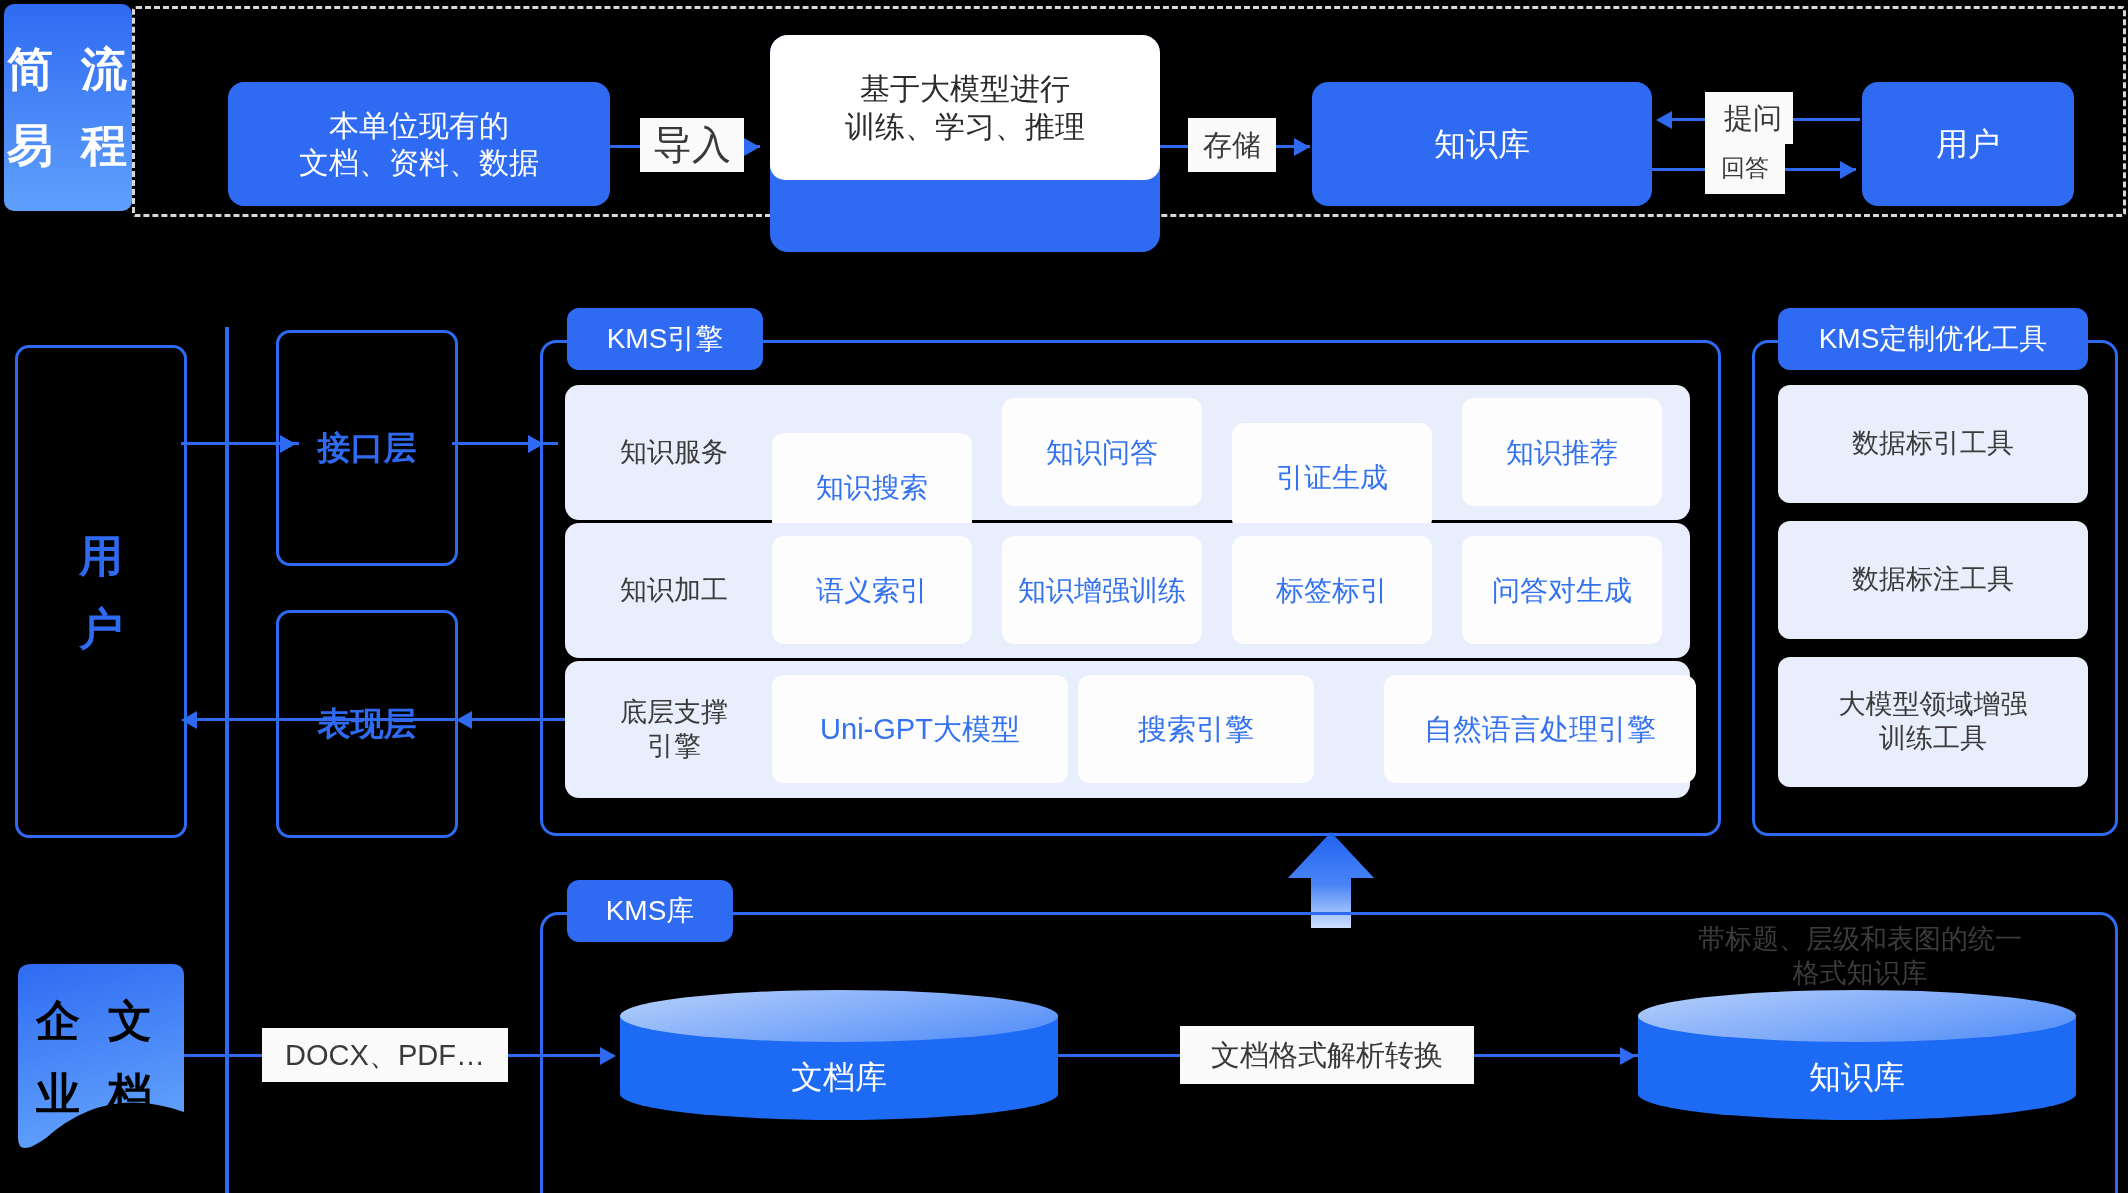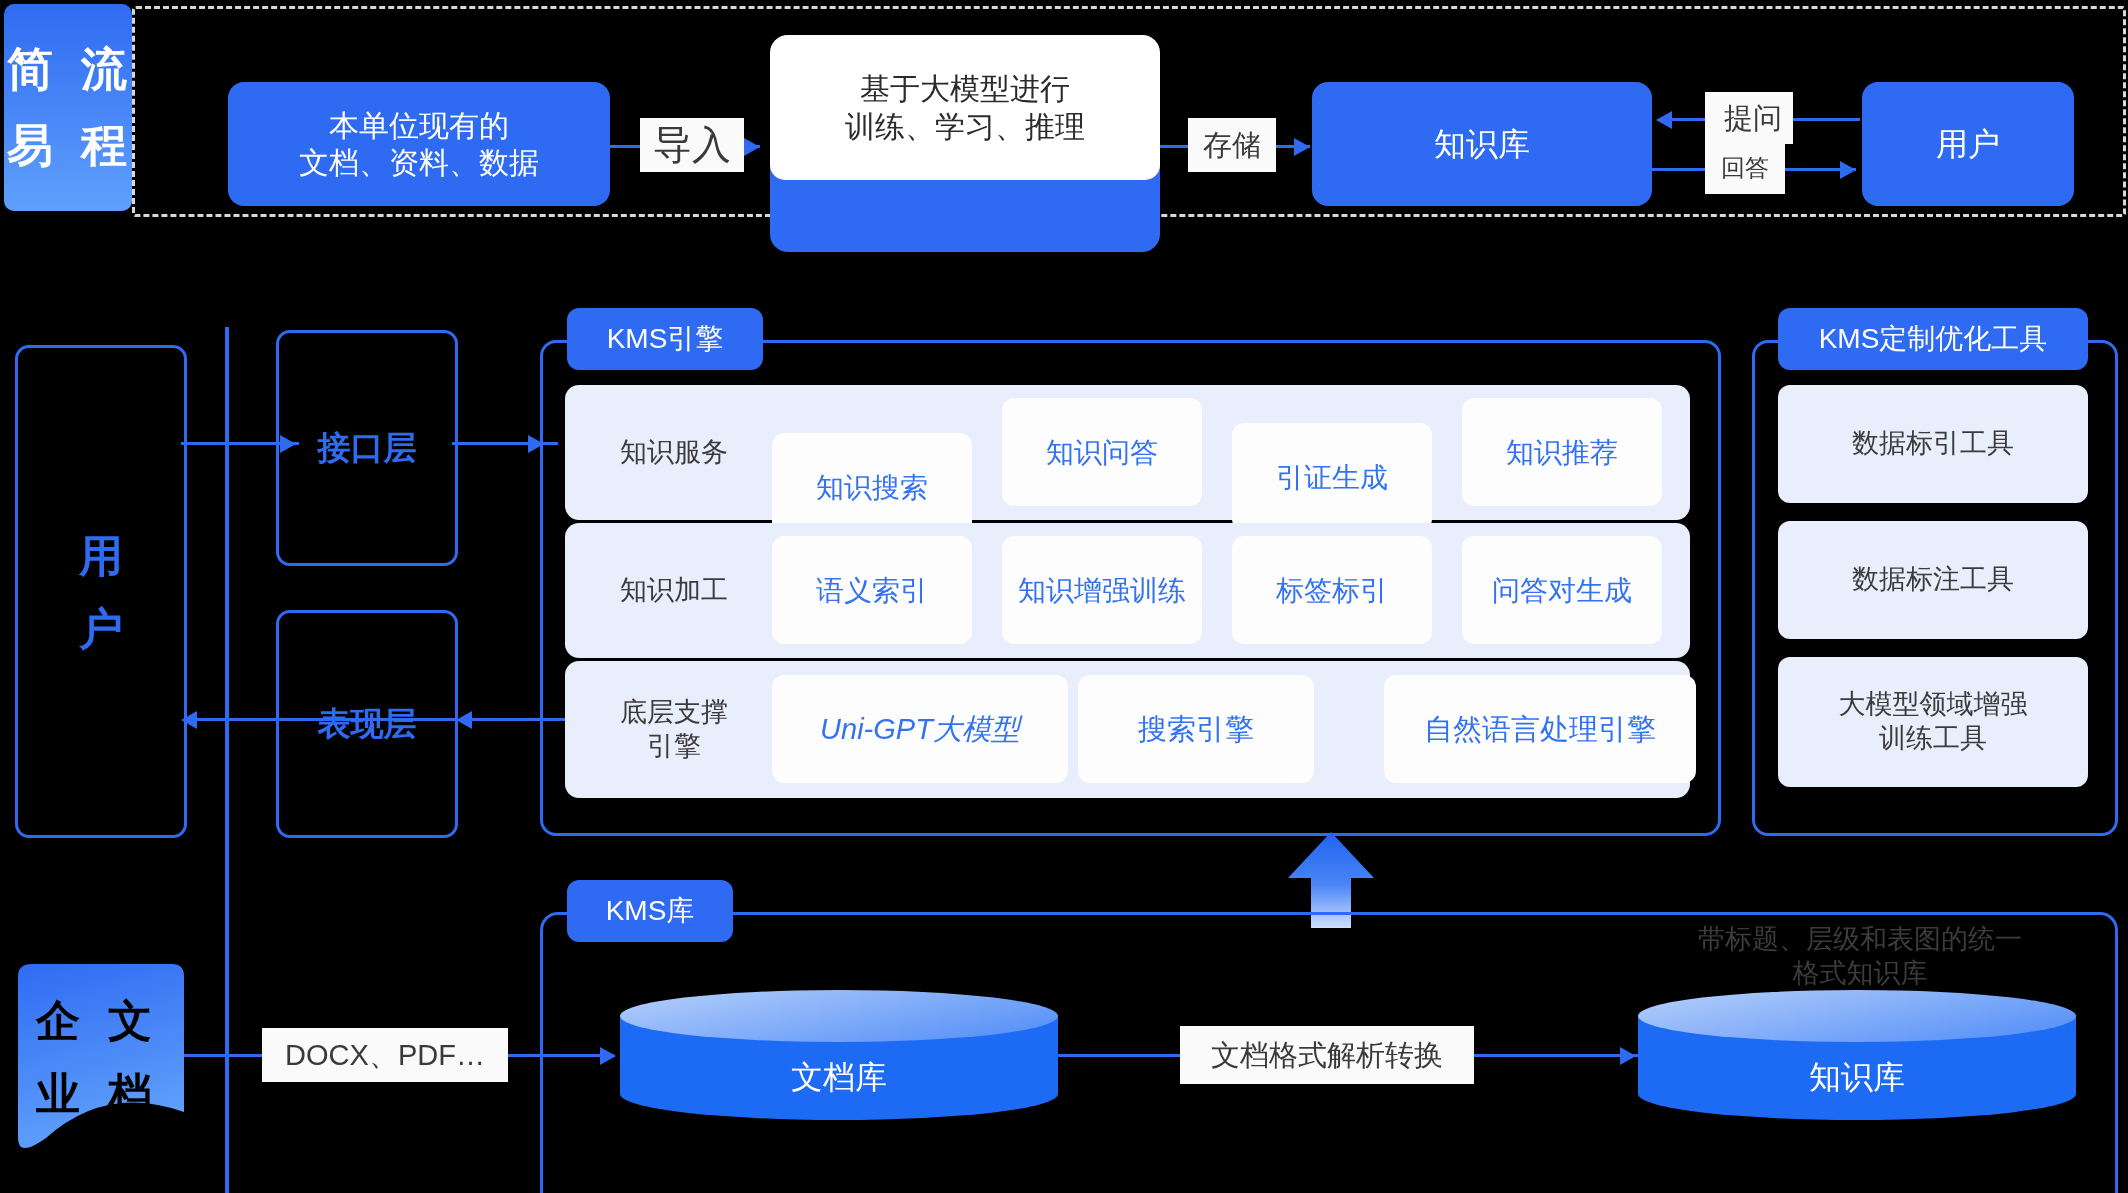--- a/index.html
+++ b/index.html
@@ -114,21 +114,21 @@
 <div class="abs pale" style="left:565px;top:523px;width:1125px;height:135px;border-radius:14px;"></div>
 <div class="abs ctr rowlabel" style="left:585px;top:523px;width:178px;height:135px;white-space:pre-line;">知识加工</div>
 <div class="abs ctr card" style="left:772px;top:536px;width:200px;height:108px;border-radius:12px;font-size:28px;">语义索引</div>
 <div class="abs ctr card" style="left:1002px;top:536px;width:200px;height:108px;border-radius:12px;font-size:28px;">知识增强训练</div>
 <div class="abs ctr card" style="left:1232px;top:536px;width:200px;height:108px;border-radius:12px;font-size:28px;">标签标引</div>
 <div class="abs ctr card" style="left:1462px;top:536px;width:200px;height:108px;border-radius:12px;font-size:28px;">问答对生成</div>
 
 <div class="abs pale" style="left:565px;top:661px;width:1125px;height:137px;border-radius:14px;"></div>
 <div class="abs ctr rowlabel" style="left:585px;top:661px;width:178px;height:137px;white-space:pre-line;">底层支撑
 引擎</div>
-<div class="abs ctr card" style="left:772px;top:675px;width:296px;height:108px;border-radius:12px;font-size:29px;font-style:italic;">Uni-GPT大模型</div>
+<div class="abs ctr card" style="left:772px;top:675px;width:296px;height:108px;border-radius:12px;font-size:29px;">Uni-GPT大模型</div>
 <div class="abs ctr card" style="left:1078px;top:675px;width:236px;height:108px;border-radius:12px;font-size:29px;">搜索引擎</div>
 <div class="abs ctr card" style="left:1384px;top:675px;width:312px;height:108px;border-radius:12px;font-size:29px;">自然语言处理引擎</div>
 
 <div class="abs panel-body" style="left:1752px;top:340px;width:360px;height:490px;"></div>
 <div class="abs panel-tab" style="left:1778px;top:308px;width:310px;height:62px;">KMS定制优化工具</div>
 <div class="abs ctr toolcard" style="left:1778px;top:385px;width:310px;height:118px;white-space:pre-line;">数据标引工具</div>
 <div class="abs ctr toolcard" style="left:1778px;top:521px;width:310px;height:118px;white-space:pre-line;">数据标注工具</div>
 <div class="abs ctr toolcard" style="left:1778px;top:657px;width:310px;height:130px;white-space:pre-line;">大模型领域增强
 训练工具</div>
 

